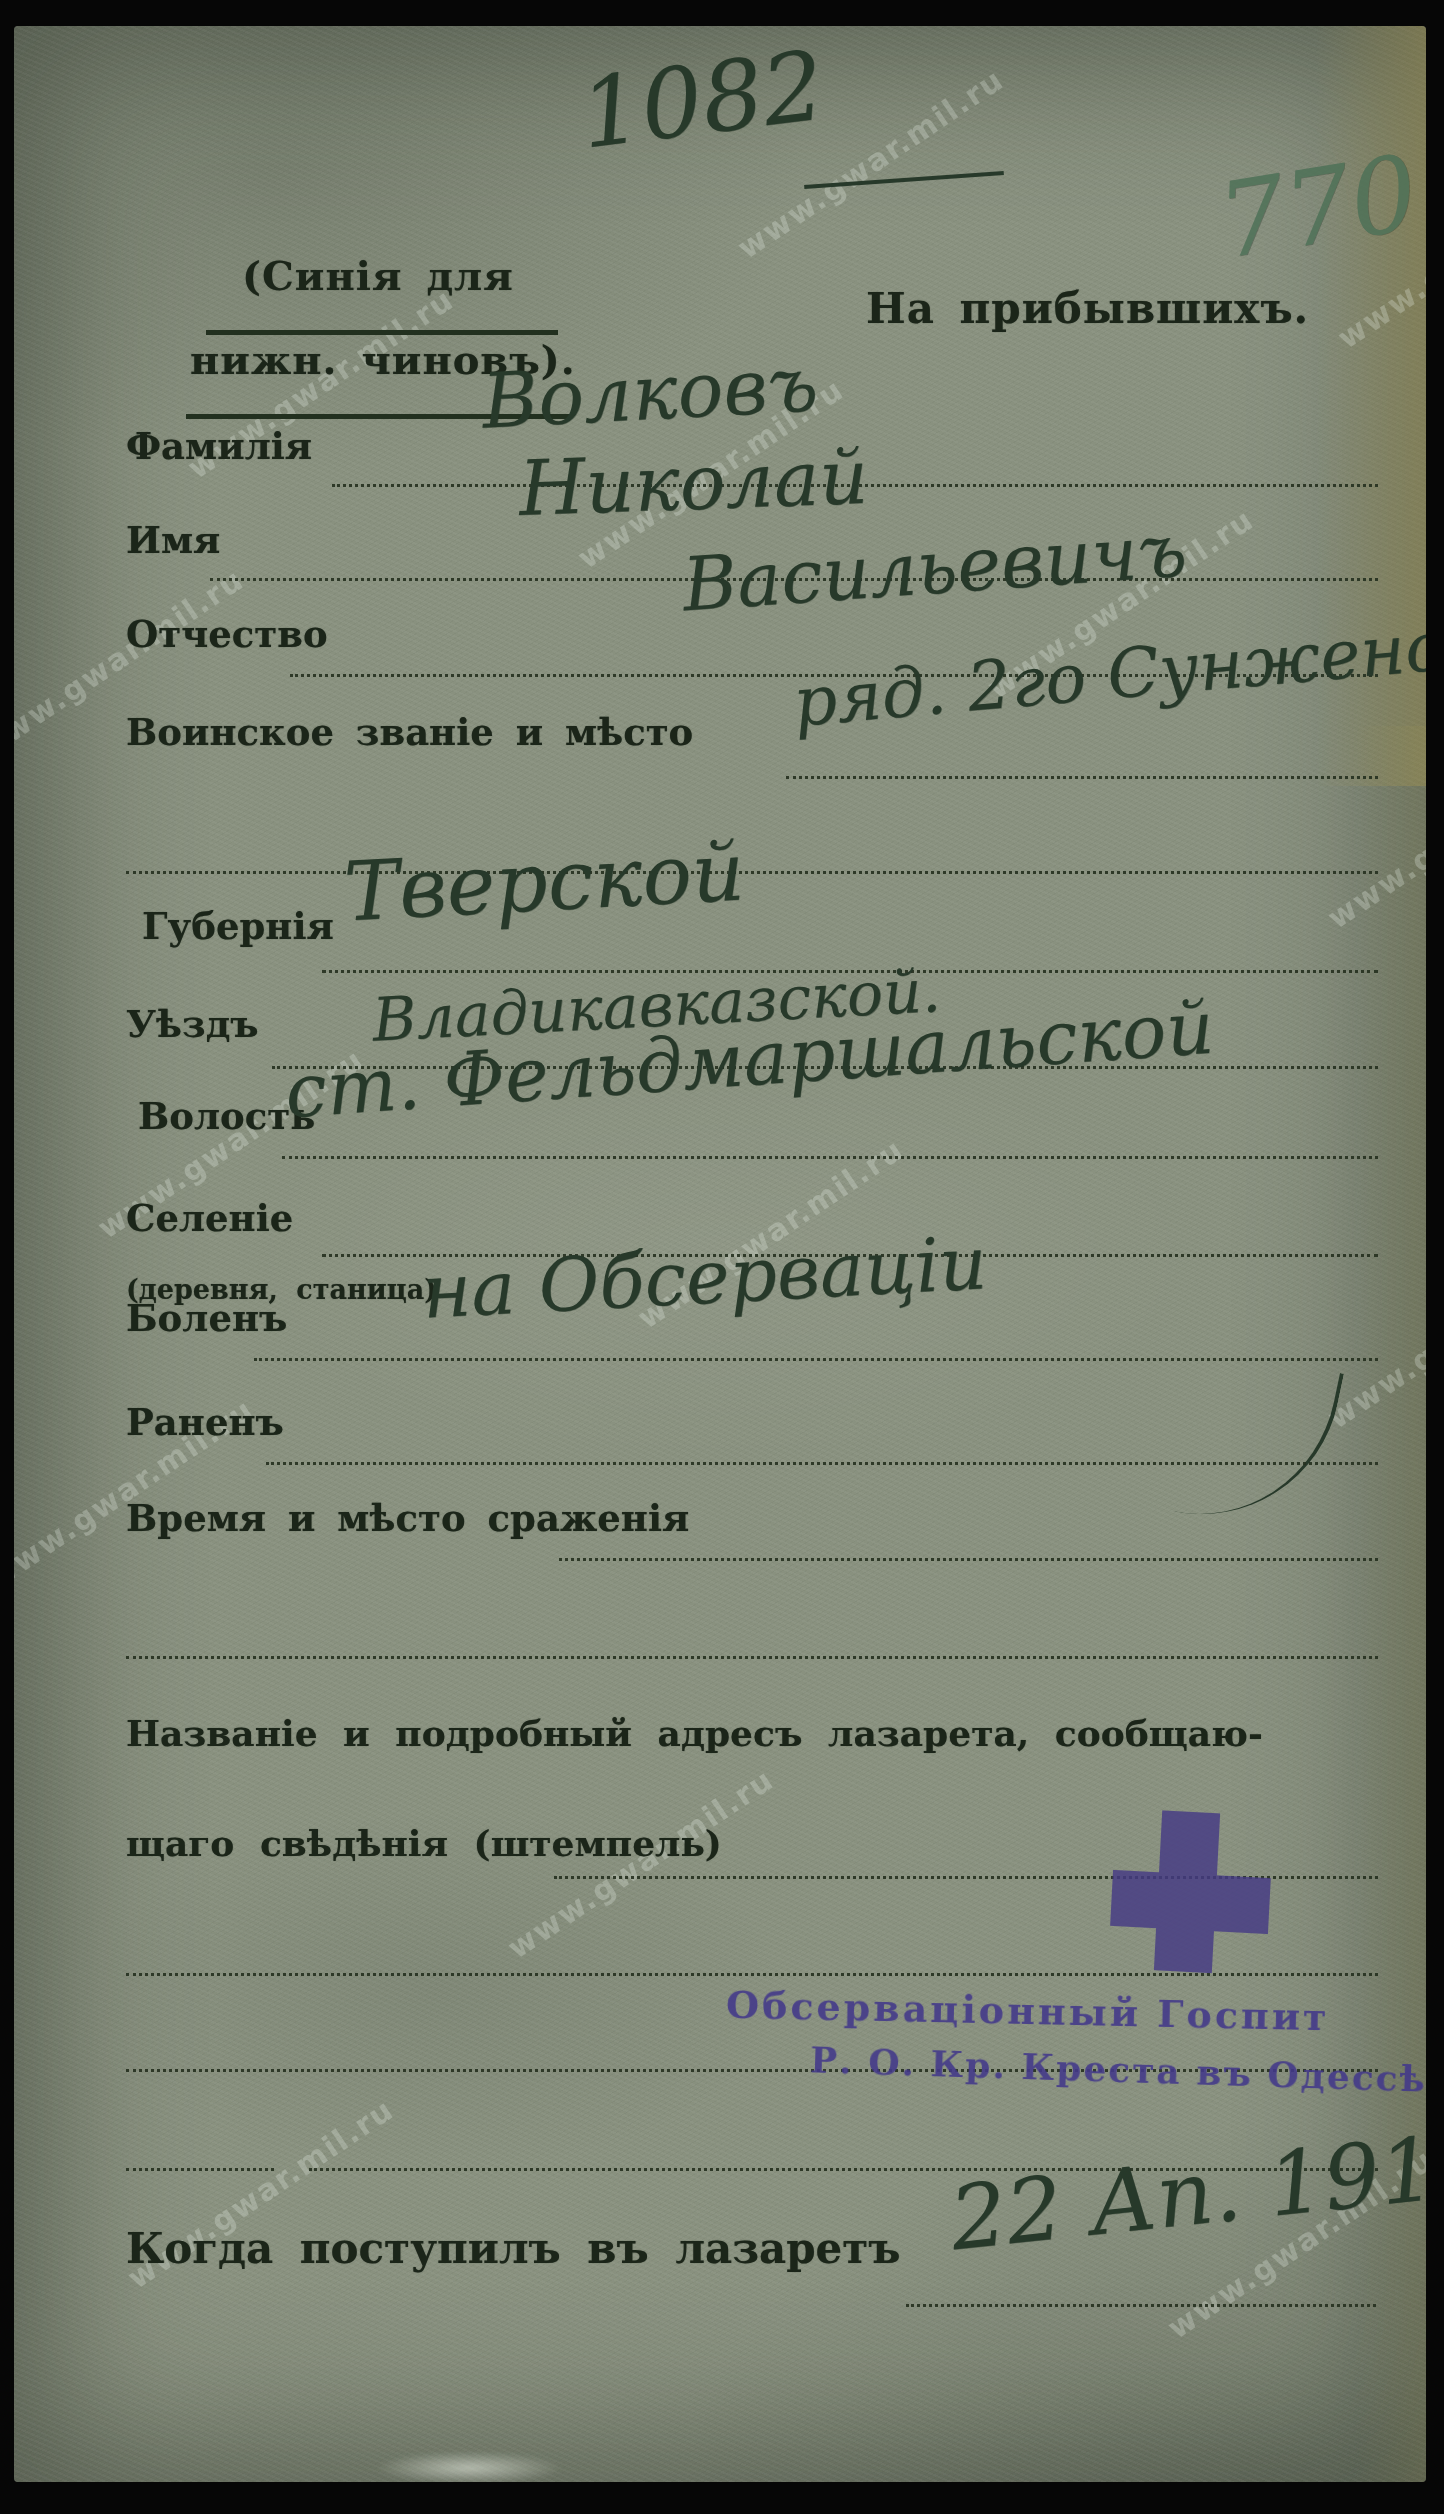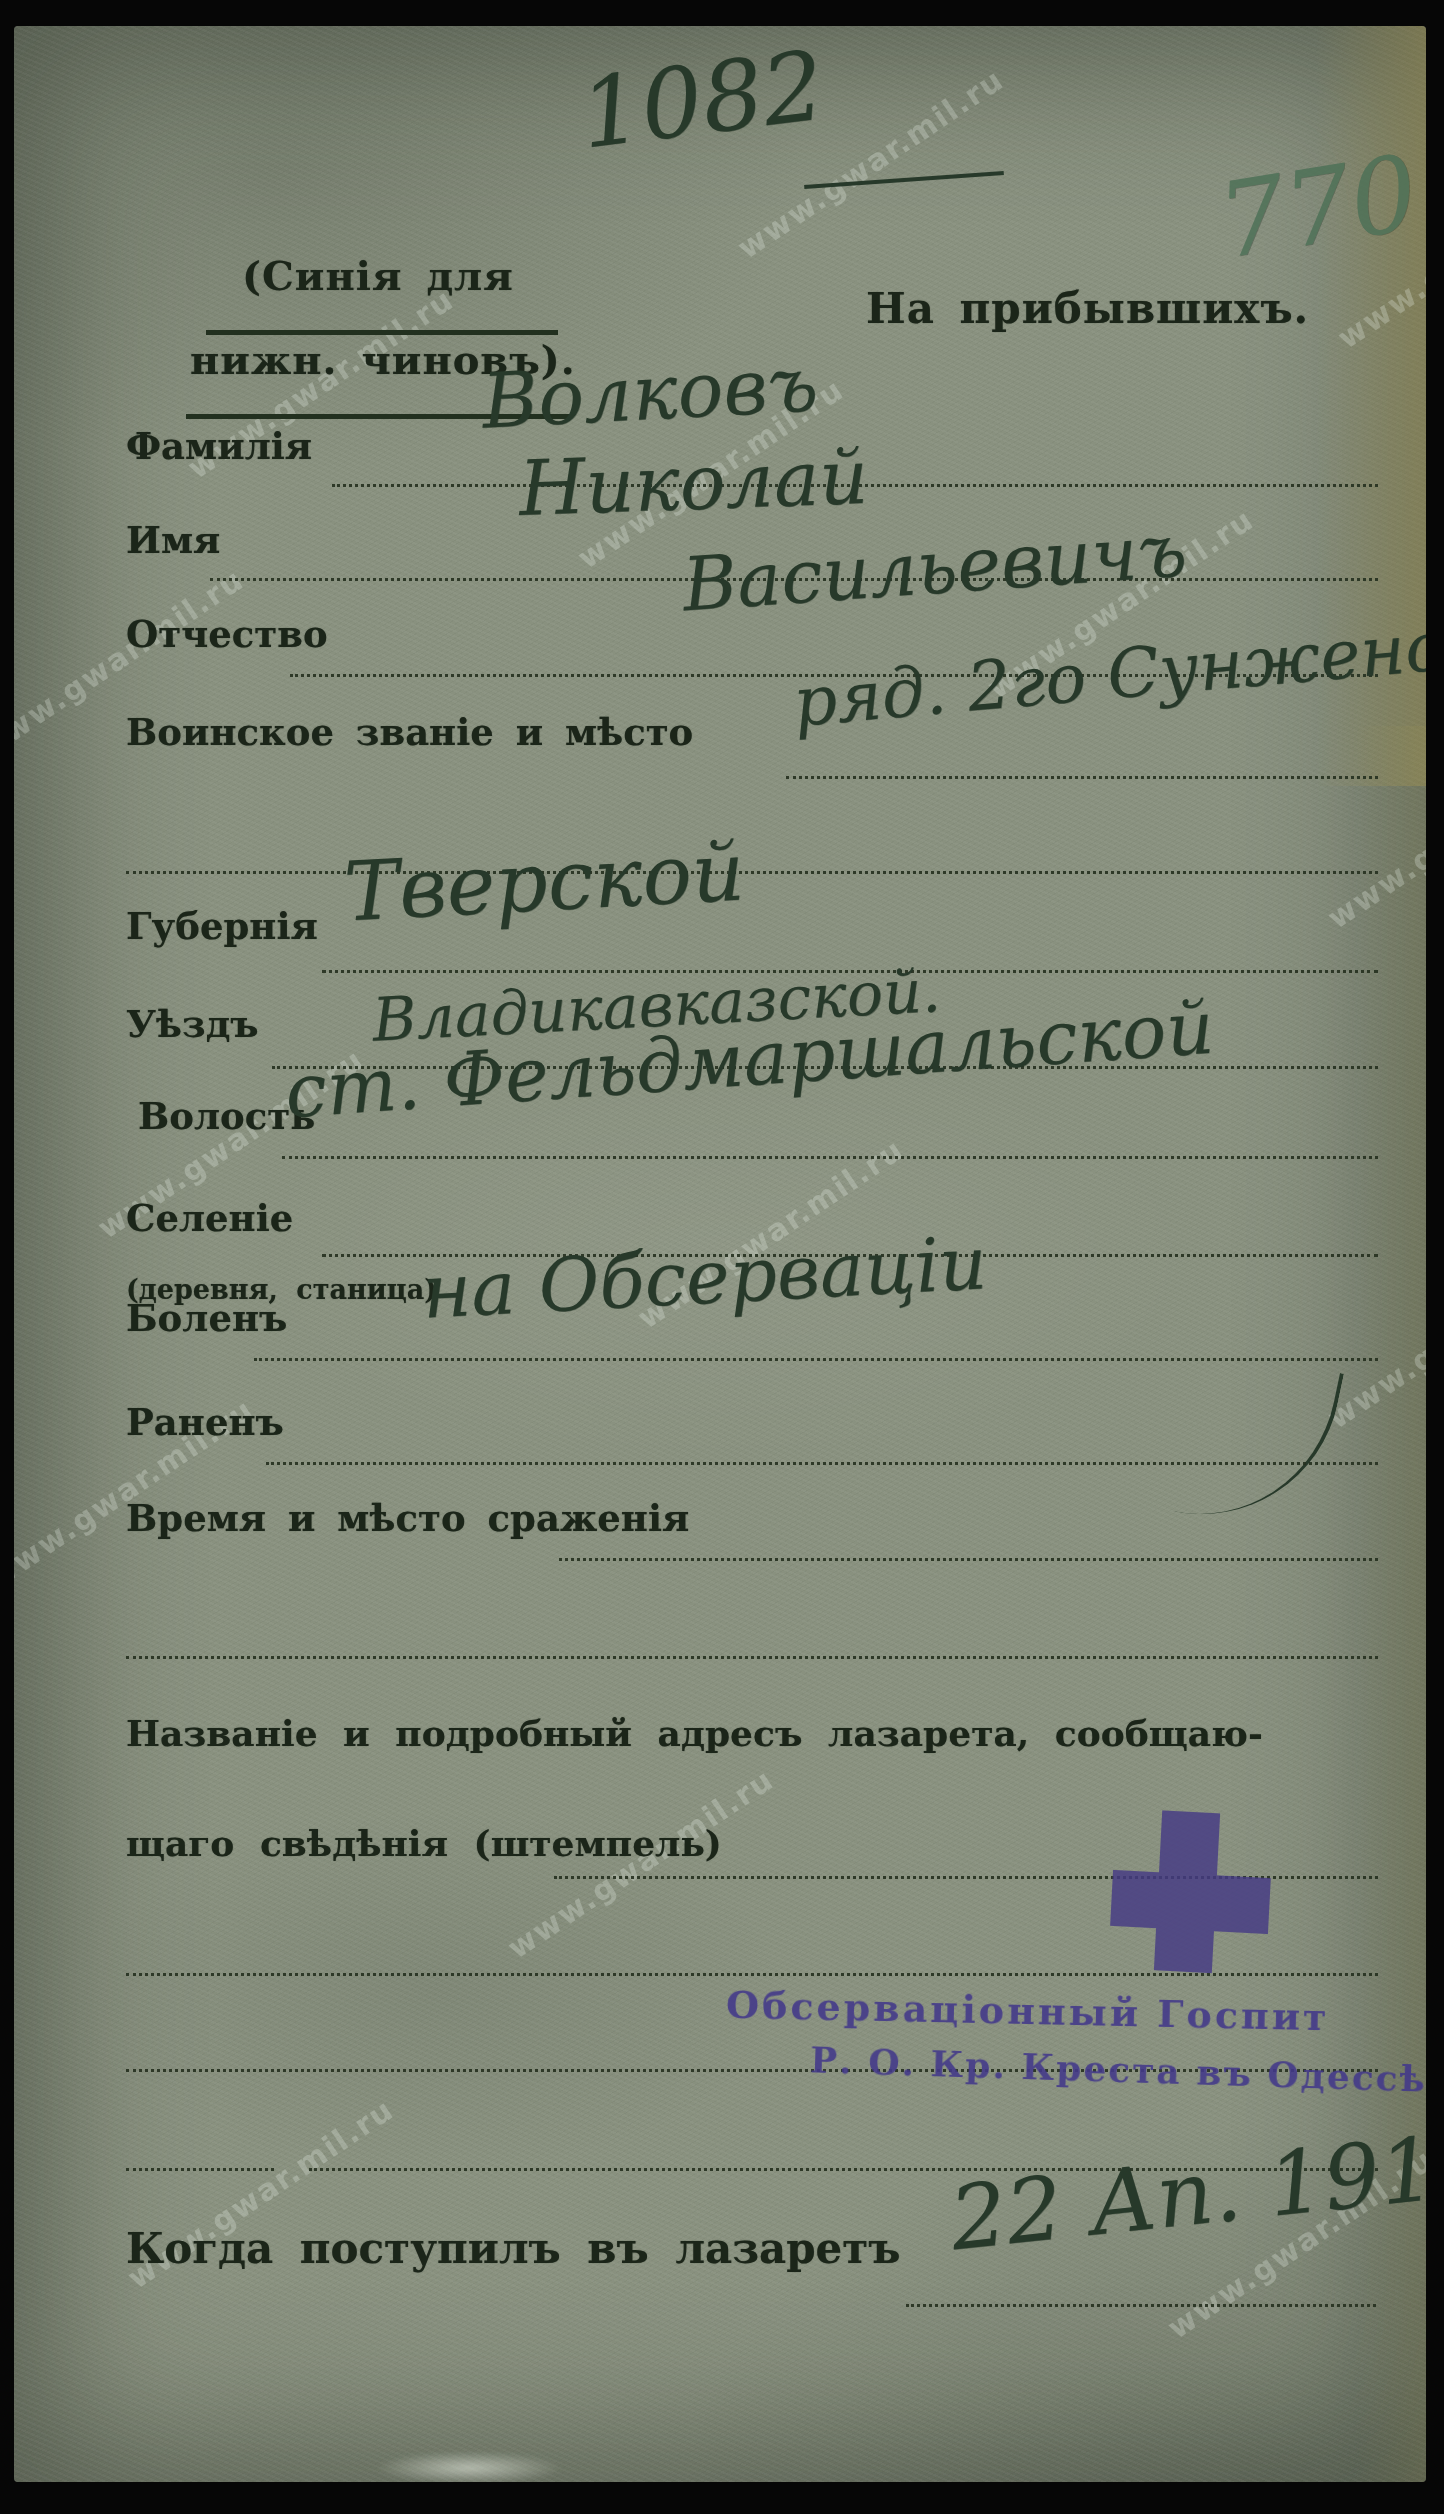--- a/index.html
+++ b/index.html
@@ -97,21 +97,21 @@
   <div class="lbl" style="left:112px;top:586px;font-size:37px;">Отчество</div>
   <div class="dots" style="left:276px;top:648px;width:1088px;"></div>
   <div class="hw" style="left:668px;top:498px;font-size:74px;transform:rotate(-4deg);">Васильевичъ</div>
 
   <div class="lbl" style="left:112px;top:684px;font-size:37px;">Воинское званіе и мѣсто</div>
   <div class="dots" style="left:772px;top:750px;width:592px;"></div>
   <div class="hw" style="left:778px;top:606px;font-size:68px;transform:rotate(-5deg);">ряд. 2го Сунженск.</div>
 
   <div class="dots" style="left:112px;top:845px;width:1252px;"></div>
 
-  <div class="lbl" style="left:112px;top:878px;font-size:37px;text-align:center;">Губернія</div>
+  <div class="lbl" style="left:128px;top:878px;font-size:37px;text-align:center;">Губернія</div>
   <div class="dots" style="left:308px;top:944px;width:1056px;"></div>
   <div class="hw" style="left:330px;top:808px;font-size:82px;transform:rotate(-3deg);">Тверской</div>
 
   <div class="lbl" style="left:112px;top:976px;font-size:37px;">Уѣздъ</div>
   <div class="dots" style="left:258px;top:1040px;width:1106px;"></div>
   <div class="hw" style="left:358px;top:944px;font-size:60px;transform:rotate(-3deg);">Владикавказской.</div>
 
   <div class="lbl" style="left:124px;top:1068px;font-size:37px;">Волость</div>
   <div class="dots" style="left:268px;top:1130px;width:1096px;"></div>
   <div class="hw" style="left:270px;top:990px;font-size:74px;transform:rotate(-4deg);">ст. Фельдмаршальской</div>

